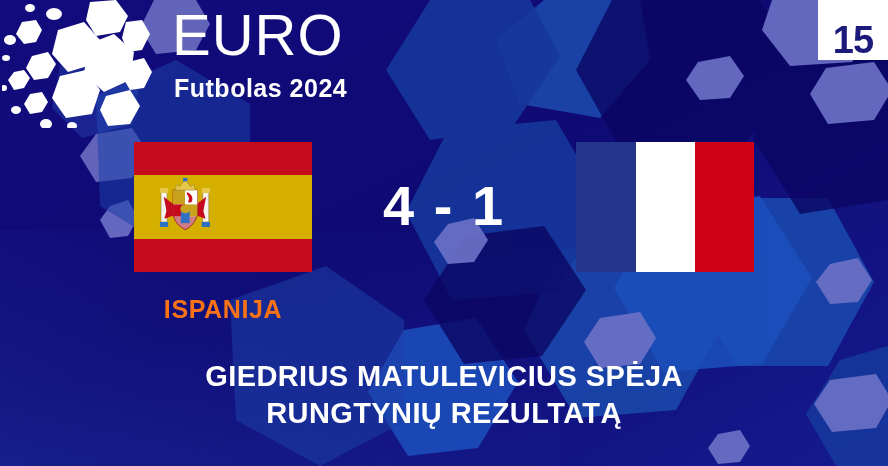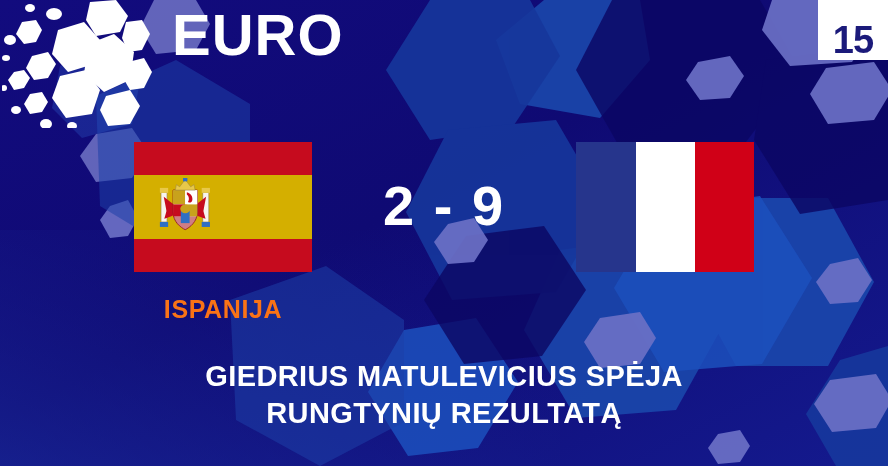--- a/index.html
+++ b/index.html
@@ -40,21 +40,21 @@
     top: 0px;
     width: 150px;
     height: 128px;
   }
   .euro-title {
     position: absolute;
     left: 172px;
     top: 4px;
     color: #ffffff;
     font-size: 58px;
-    font-weight: bold;
+    font-weight: normal;
     letter-spacing: 1px;
     line-height: 62px;
     white-space: nowrap;
   }
   .euro-sub {
     position: absolute;
     left: 174px;
     top: 74px;
     color: #ffffff;
     font-size: 25px;
@@ -233,20 +233,21 @@
         <ellipse cx="4" cy="58" rx="4" ry="3"></ellipse>
         <ellipse cx="14" cy="110" rx="5" ry="4"></ellipse>
         <ellipse cx="44" cy="124" rx="6" ry="5"></ellipse>
         <ellipse cx="70" cy="126" rx="5" ry="4"></ellipse>
         <ellipse cx="2" cy="88" rx="3" ry="3"></ellipse>
         <ellipse cx="36" cy="68" rx="2" ry="2"></ellipse>
       </g>
     </svg>
 
     <div class="euro-title">EURO</div>
+    <div class="euro-sub">Futbolas 2024</div>
   </div>
 
   <div class="badge">
     <span class="badge-num">15</span>
   </div>
 
   <div class="flag flag-home">
     <svg viewBox="0 0 178 130" aria-hidden="true">
       <rect x="0" y="0" width="178" height="33" fill="#c60b1e"></rect>
       <rect x="0" y="33" width="178" height="64" fill="#d4af00"></rect>
@@ -281,21 +282,21 @@
   </div>
 
   <div class="flag flag-away">
     <svg viewBox="0 0 178 130" aria-hidden="true">
       <rect x="0" y="0" width="60" height="130" fill="#26358c"></rect>
       <rect x="60" y="0" width="59" height="130" fill="#ffffff"></rect>
       <rect x="119" y="0" width="59" height="130" fill="#d00017"></rect>
     </svg>
   </div>
 
-  <div class="score">2 - 9</div>
+  <div class="score">4 - 1</div>
 
   <div class="team-name team-name-home">ISPANIJA</div>
 
   <div class="caption">
     <span class="caption-line">GIEDRIUS MATULEVICIUS SPĖJA</span>
     <span class="caption-line">RUNGTYNIŲ REZULTATĄ</span>
   </div>
 
 </div>
 

